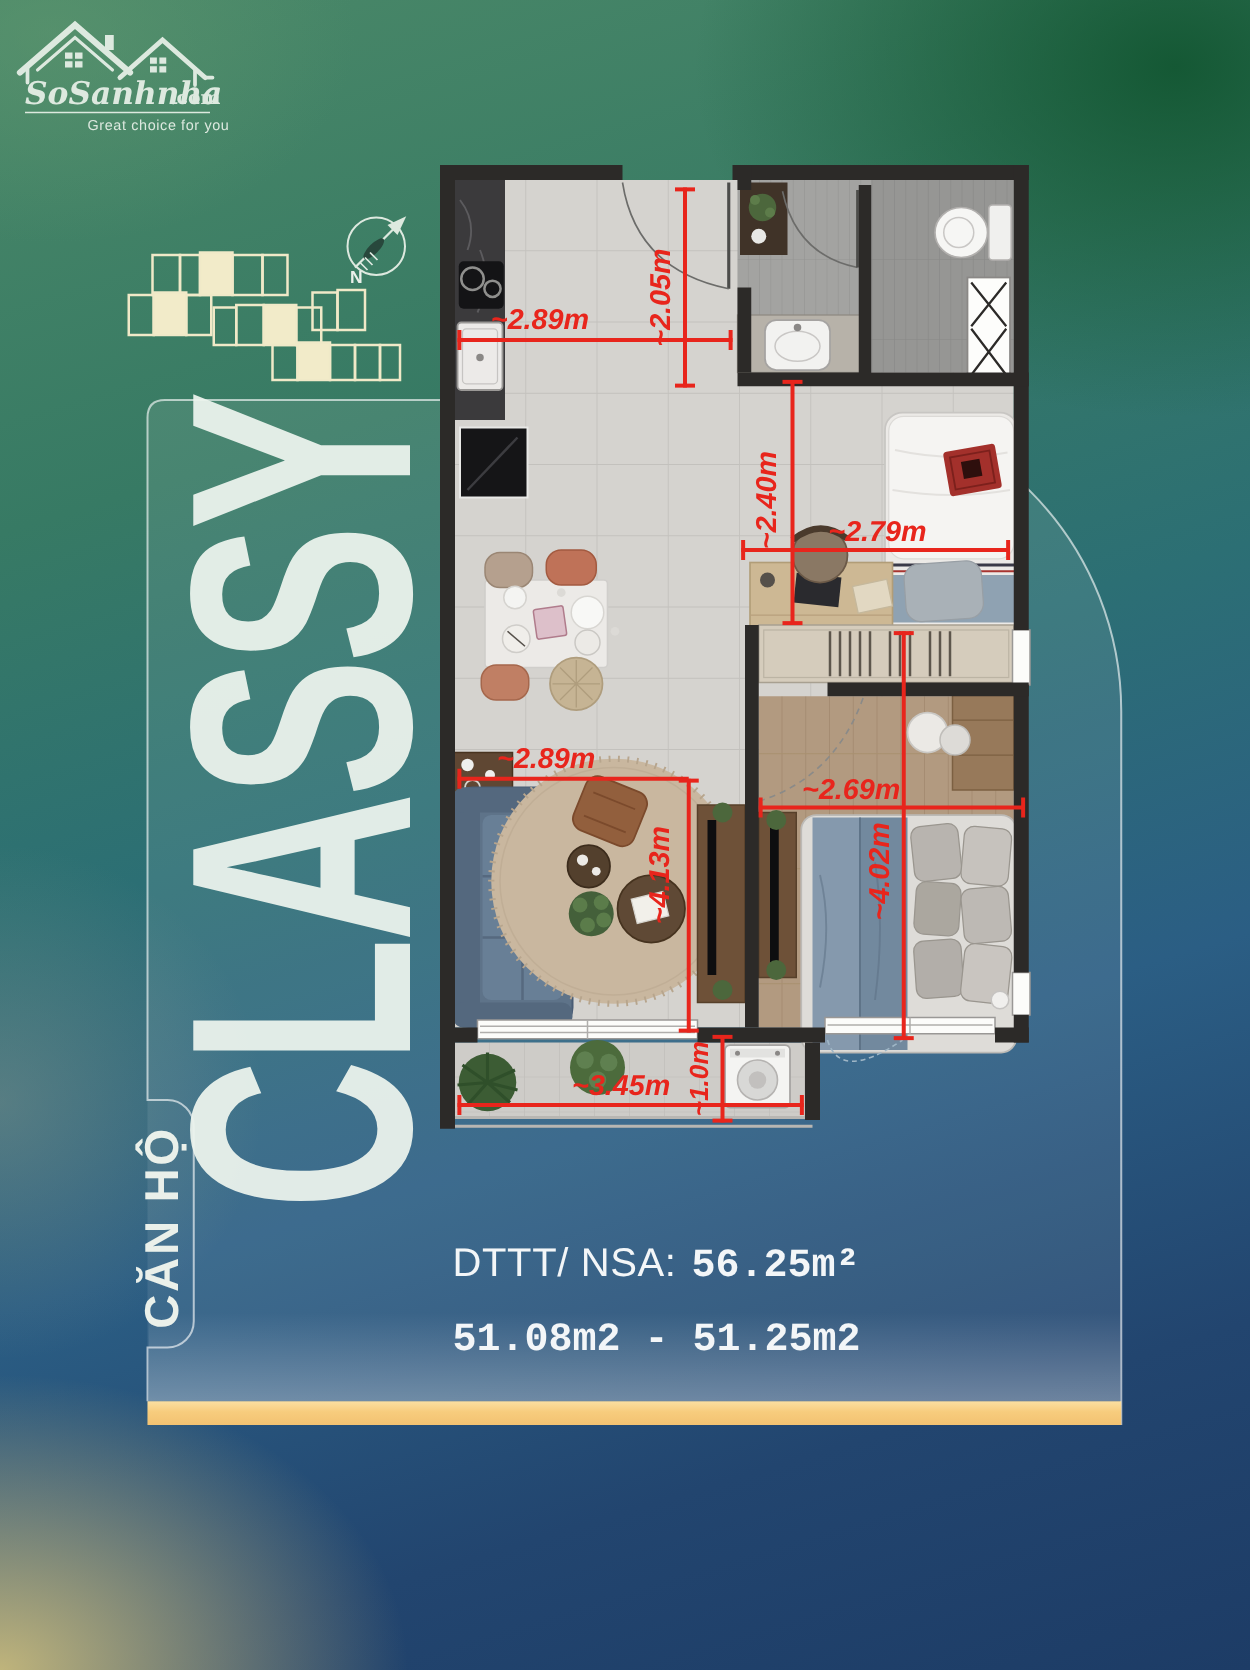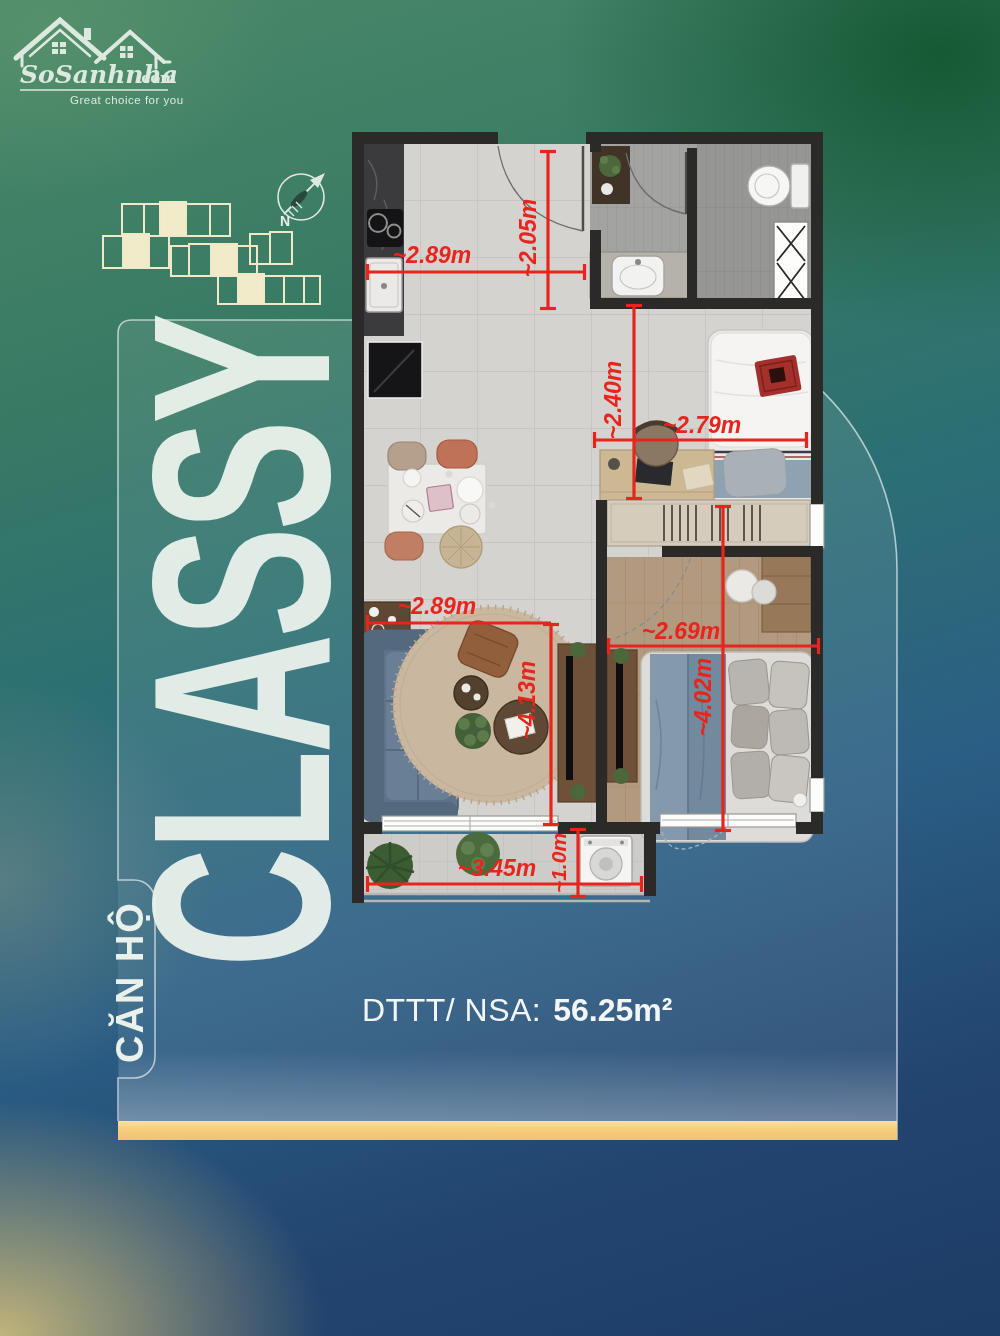--- a/index.html
+++ b/index.html
@@ -34,21 +34,21 @@
     transform:rotate(-90deg);
   }
   .apartment-category span{
     display:block;width:220px;text-align:center;white-space:nowrap;
     font-weight:700;font-size:38px;line-height:60px;letter-spacing:2px;
     color:#eaf0ea;
   }
   .areas{position:absolute;left:362px;top:992px;z-index:3;color:#f3f6f8;}
   .area-row{display:flex;align-items:baseline;gap:12px;margin-bottom:22px;
     font-size:32px;font-weight:400;letter-spacing:0.5px;text-align:center;}
-  .area-row b{font-weight:700;letter-spacing:0;}
+  .area-row b{font-weight:700;letter-spacing:0;font-family:Liberation Mono, monospace;}
 </style>
 </head>
 <body>
 
 <div class="bg"></div>
 
 <svg class="scene" width="1000" height="1336" viewBox="0 0 1000 1336">
   <defs>
     <pattern id="tileL" width="57" height="57" patternUnits="userSpaceOnUse" patternTransform="translate(364,144)">
       <rect width="57" height="57" fill="#d5d3cf"></rect>
@@ -443,14 +443,15 @@
 <div class="apartment-category">
   <span>CĂN HỘ</span>
 </div>
 
 <div class="areas">
   <div class="area-row">
     <span>DTTT/ NSA:</span>
     <b>56.25m²</b>
   </div>
   <div class="area-row">
+    <b>51.08m2 - 51.25m2</b>
   </div>
 </div>
 
 </body></html>

